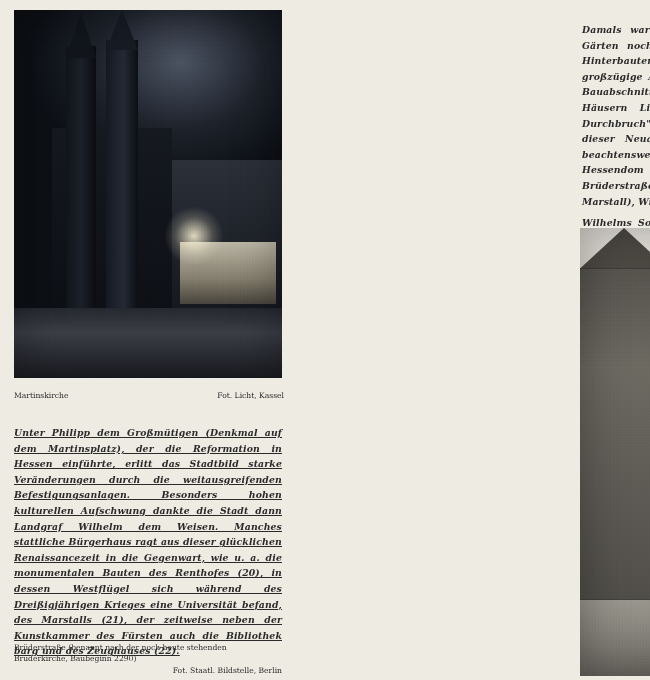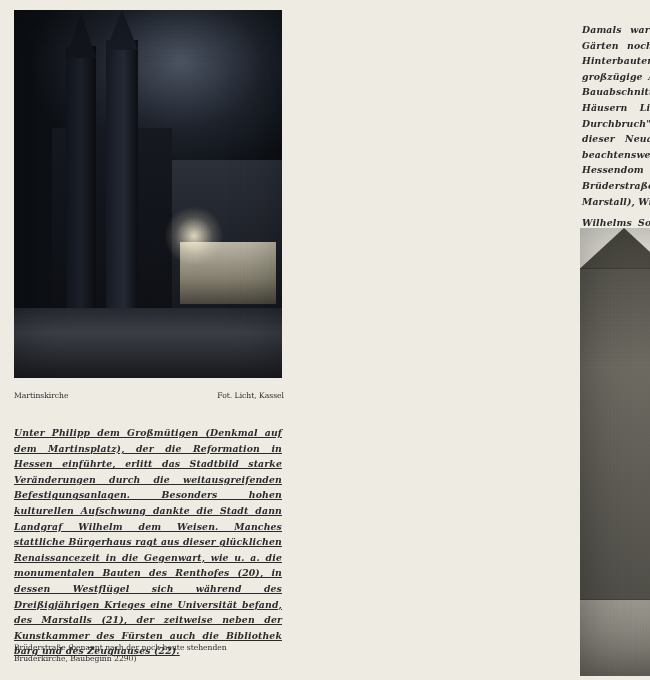--- a/index.html
+++ b/index.html
@@ -226,20 +226,21 @@
       <div>Martinskirche</div>
       <div class="credit">Fot. Licht, Kassel</div>
     </div>
 
     <div id="left-text" class="abs fraktur">Unter Philipp dem Großmütigen (Denkmal auf dem Martinsplatz), der die Reformation in Hessen einführte, erlitt das Stadtbild starke Veränderungen durch die weitausgreifenden Befestigungsanlagen.
 Besonders hohen kulturellen Aufschwung dankte die Stadt dann Landgraf Wilhelm dem Weisen.
 Manches stattliche Bürgerhaus ragt aus dieser glücklichen Renaissancezeit in die Gegenwart, wie u. a. die monumentalen Bauten des Renthofes (20), in dessen Westflügel sich während des Dreißigjährigen Krieges eine Universität befand, des Marstalls (21), der zeitweise neben der Kunstkammer des Fürsten auch die Bibliothek barg und des Zeughauses (22).</div>
 
     <div id="caption-bruderstrasse" class="abs caption">
       <span>Brüderstraße (benannt nach der noch heute stehenden Brüderkirche, Baubeginn 2290)</span>
+      <span class="credit2">Fot. Staatl. Bildstelle, Berlin</span>
     </div>
 
   </div>
 
   <div id="right-col" class="abs">
 
     <div id="right-text" class="abs fraktur">
       <p>Damals waren die inmitten dieser Häuserblocks gelegenen Gärten noch nicht durch die Licht und Luft absperrenden Hinterbauten verdrängt, denen erst in unseren Tagen eine großzügige Altstadtsanierung kräftig zu Leibe geht. Der erste Bauabschnitt ist mit Fertigstellung der neuen, den anliegenden Häusern Licht und Sonne gebenden Straße „Freiheiter Durchbruch" im Jahre 1936 beendet worden. Eine Besichtigung dieser Neuanlage ist unbedingt zu empfehlen. Besonders beachtenswert sind in der Altstadt: Martinskirche, der Hessendom (25), Marktgasse mit Grimmhaus (24), Altmarkt, Brüderstraße mit Brüderkirche, Marstallerplatz (Renthof und Marstall), Wildemannsgasse (Patrizierhäuser Nr. 15, 19, 42).</p>
       <p class="last">Wilhelms Sohn, Moritz der Gelehrte, setzte die Arbeit seines Vaters fort. Er schuf</p>
     </div>

